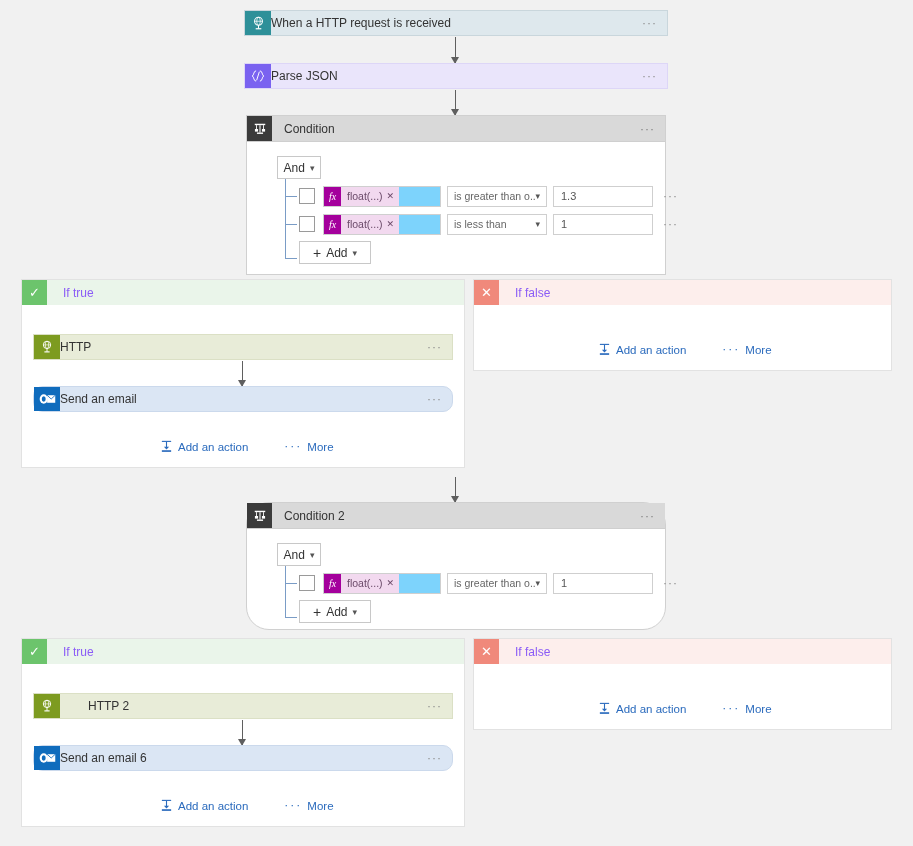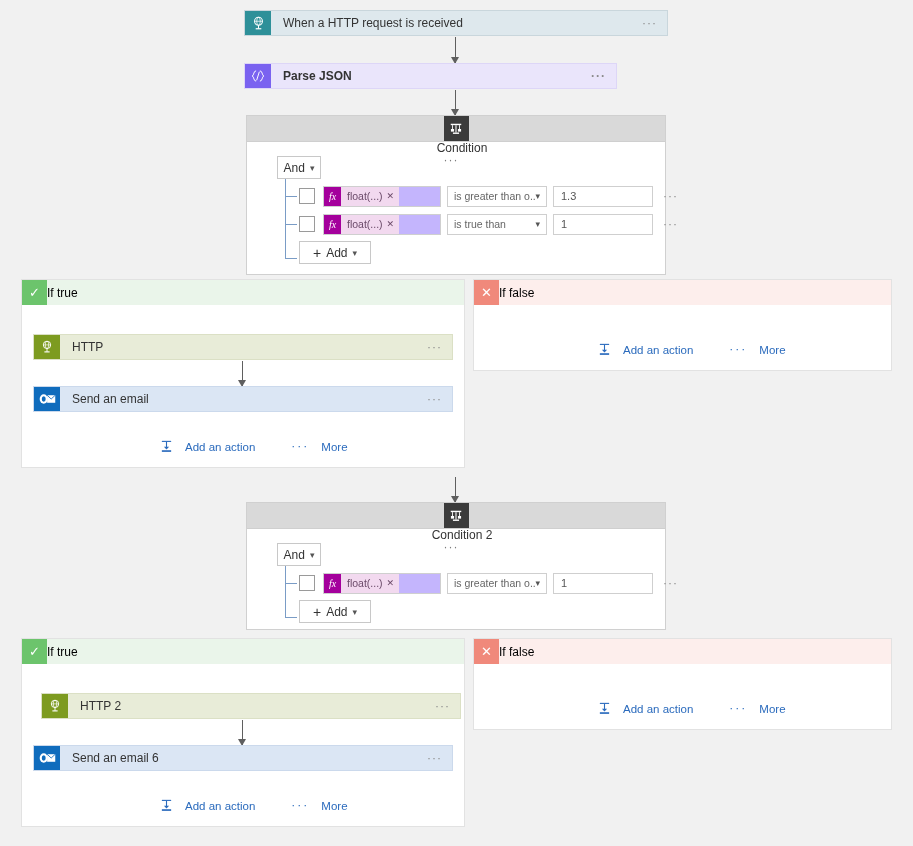--- a/index.html
+++ b/index.html
@@ -27,21 +27,21 @@
   }
   .card .ico{
     width:26px;height:24px;
     flex:0 0 26px;
     display:flex;align-items:center;justify-content:center;
     color:#fff;
     align-self:stretch;
   }
   .card .title{
     flex:1 1 auto;
-    padding-left:12px;
+    padding-left:0;
     font-size:12px;
     color:#333;
     white-space:nowrap;
     overflow:hidden;
     text-overflow:ellipsis;
   }
   .card .dots{
     flex:0 0 auto;
     padding-right:10px;
     color:#8a8a8a;
@@ -50,36 +50,35 @@
     line-height:10px;
   }
 
   
   .c-trigger{background:#dee8ed;border-color:#c9d6dc;}
   .c-trigger .ico{background:#2e9099;}
   .c-parse{background:#eae5fb;border-color:#ddd6f7;}
   .c-parse .ico{background:#7a62f0;}
   .c-http{background:#e8ecd8;border-color:#dbe0c5;}
   .c-http .ico{background:#7d9b20;}
-  .c-mail{background:#dbe6f4;border-color:#cbd9ec;}
+  .c-mail{background:#dbe6f4;border-color:#cbd9ec;border-radius:10px;}
   .c-mail .ico{background:#0f6cbd;}
 
   
   .scope{
     position:absolute;
     border:1px solid #d0d0d0;
     box-sizing:border-box;
     background:#fff;
   }
   .scope-head{
     display:flex;align-items:center;
     height:25px;
     background:#d9d9d9;
     border-bottom:1px solid #cfcfcf;
-    flex-direction:column;
   }
   .scope-head .ico{
     width:25px;height:25px;flex:0 0 25px;
     background:#3b3b3b;color:#fff;
     display:flex;align-items:center;justify-content:center;
   }
   .scope-head .title{
     flex:1 1 auto;padding-left:12px;font-size:12px;color:#333;
   }
   .scope-head .dots{padding-right:10px;color:#7d7d7d;letter-spacing:1px;line-height:10px;}
@@ -103,21 +102,21 @@
     height:22px;
     margin-bottom:6px;
     position:relative;
     padding-left:22px;
   }
   .cbox{
     width:16px;height:16px;border:1px solid #9a9a9a;background:#fff;
     flex:0 0 16px;margin-right:8px;box-sizing:border-box;
   }
   .token-field{
-    width:118px;height:21px;border:1px solid #cfcfcf;background:#c4b5fd;
+    width:118px;height:21px;border:1px solid #cfcfcf;background:#7dd3fc;
     display:flex;align-items:flex-end;box-sizing:border-box;
     flex:0 0 118px;
   }
   .token{
     display:flex;align-items:center;height:19px;background:#f2d9ef;
     max-width:100%;
   }
   .fx{
     width:17px;height:19px;background:#a4009c;color:#fff;
     display:flex;align-items:center;justify-content:center;
@@ -153,31 +152,31 @@
   }
   .branch-head{
     display:flex;align-items:center;
     height:25px;
   }
   .branch-head .mark{
     width:25px;height:25px;flex:0 0 25px;
     display:flex;align-items:center;justify-content:center;
     color:#fff;font-size:13px;
   }
-  .branch-head .label{padding-left:0;font-size:12px;color:#000000;}
+  .branch-head .label{padding-left:16px;font-size:12px;color:#8b5cf6;}
   .b-true .branch-head{background:#eaf5ea;}
   .b-true .mark{background:#6cc46c;}
   .b-false .branch-head{background:#fdeeec;}
   .b-false .mark{background:#f0897b;}
 
   .footer-links{
     position:absolute;
     display:flex;align-items:center;gap:36px;
   }
-  .lnk{display:flex;align-items:center;gap:12px;color:#2b6bbd;font-size:11.5px;cursor:pointer;}
+  .lnk{display:flex;align-items:center;gap:5px;color:#2b6bbd;font-size:11.5px;cursor:pointer;}
   .lnk .dots3{letter-spacing:2px;font-size:12px;line-height:9px;}
 
   
   .arrow{position:absolute;width:1px;background:#5f5f5f;}
   .arrow:after{
     content:"";position:absolute;left:-4px;bottom:-1px;
     border-left:4.5px solid transparent;
     border-right:4.5px solid transparent;
     border-top:7px solid #5f5f5f;
   }
@@ -197,21 +196,21 @@
         <line x1="8" y1="9.8" x2="8" y2="13.4" stroke="#fff" stroke-width="1.1"></line>
         <line x1="5" y1="13.6" x2="11" y2="13.6" stroke="#fff" stroke-width="1.3"></line>
       </svg>
     </span>
     <span class="title">When a HTTP request is received</span>
     <span class="dots">···</span>
   </div>
 
   <div class="arrow" style="left:455px;top:37px;height:26px;"></div>
 
-  <div class="card c-parse" style="left:244px;top:63px;width:373px;font-weight:bold;">
+  <div class="card c-parse" style="left:244px;top:63px;width:424px;">
     <span class="ico">
       <svg width="16" height="14" viewBox="0 0 18 14">
         <path d="M6.4 1.2 C4 1.2 4.6 6 2.6 7 C4.6 8 4 12.8 6.4 12.8" fill="none" stroke="#fff" stroke-width="1.1" stroke-linecap="round"></path>
         <path d="M11.6 1.2 C14 1.2 13.4 6 15.4 7 C13.4 8 14 12.8 11.6 12.8" fill="none" stroke="#fff" stroke-width="1.1" stroke-linecap="round"></path>
         <line x1="10.4" y1="2.6" x2="7.6" y2="11.4" stroke="#fff" stroke-width="1.1" stroke-linecap="round"></line>
       </svg>
     </span>
     <span class="title">Parse JSON</span>
     <span class="dots">···</span>
   </div>
@@ -268,21 +267,21 @@
         <div class="row">
           <span class="cbox"></span>
           <span class="token-field">
             <span class="token">
               <span class="fx">fx</span>
               <span class="token-label">float(...)</span>
               <span class="token-x">✕</span>
             </span>
           </span>
           <span class="op-field">
-            <span class="op-text">is true than</span>
+            <span class="op-text">is less than</span>
             <span class="chev">▾</span>
           </span>
           <span class="val-field">
             <span class="val-text">1</span>
           </span>
           <span class="row-dots">···</span>
         </div>
 
         <div style="padding-left:22px;">
           <div class="btn-box add-btn">
@@ -366,21 +365,21 @@
       <span>Add an action</span>
     </span>
     <span class="lnk">
       <span class="dots3">···</span>
       <span>More</span>
     </span>
   </div>
 
   <div class="arrow" style="left:455px;top:477px;height:25px;"></div>
 
-  <div class="scope" style="left:246px;top:502px;width:420px;height:128px;">
+  <div class="scope" style="left:246px;top:502px;width:420px;height:128px;border-radius:23px;">
     <div class="scope-head">
       <span class="ico">
         <svg width="14" height="14" viewBox="0 0 16 16">
           <rect x="2" y="2" width="12" height="1.6" fill="#fff"></rect>
           <line x1="8" y1="3.6" x2="8" y2="12" stroke="#fff" stroke-width="1.2"></line>
           <line x1="4" y1="3.6" x2="4" y2="8" stroke="#fff" stroke-width="1"></line>
           <line x1="12" y1="3.6" x2="12" y2="8" stroke="#fff" stroke-width="1"></line>
           <rect x="2.2" y="8" width="3.6" height="3" fill="#fff"></rect>
           <rect x="10.2" y="8" width="3.6" height="3" fill="#fff"></rect>
           <rect x="4.5" y="12" width="7" height="1.6" fill="#fff"></rect>
@@ -430,21 +429,21 @@
     </div>
   </div>
 
   <div class="branch b-true" style="left:21px;top:638px;width:444px;height:189px;">
     <div class="branch-head">
       <span class="mark">✓</span>
       <span class="label">If true</span>
     </div>
   </div>
 
-  <div class="card c-http" style="left:41px;top:693px;width:420px;">
+  <div class="card c-http" style="left:33px;top:693px;width:420px;gap:28px;">
     <span class="ico">
       <svg width="14" height="14" viewBox="0 0 16 16">
         <circle cx="8" cy="5.6" r="4.2" fill="none" stroke="#fff" stroke-width="1.1"></circle>
         <ellipse cx="8" cy="5.6" rx="1.9" ry="4.2" fill="none" stroke="#fff" stroke-width="0.8"></ellipse>
         <line x1="3.8" y1="5.6" x2="12.2" y2="5.6" stroke="#fff" stroke-width="0.8"></line>
         <line x1="8" y1="9.8" x2="8" y2="13.4" stroke="#fff" stroke-width="1.1"></line>
         <line x1="5" y1="13.6" x2="11" y2="13.6" stroke="#fff" stroke-width="1.3"></line>
       </svg>
     </span>
     <span class="title">HTTP 2</span>

